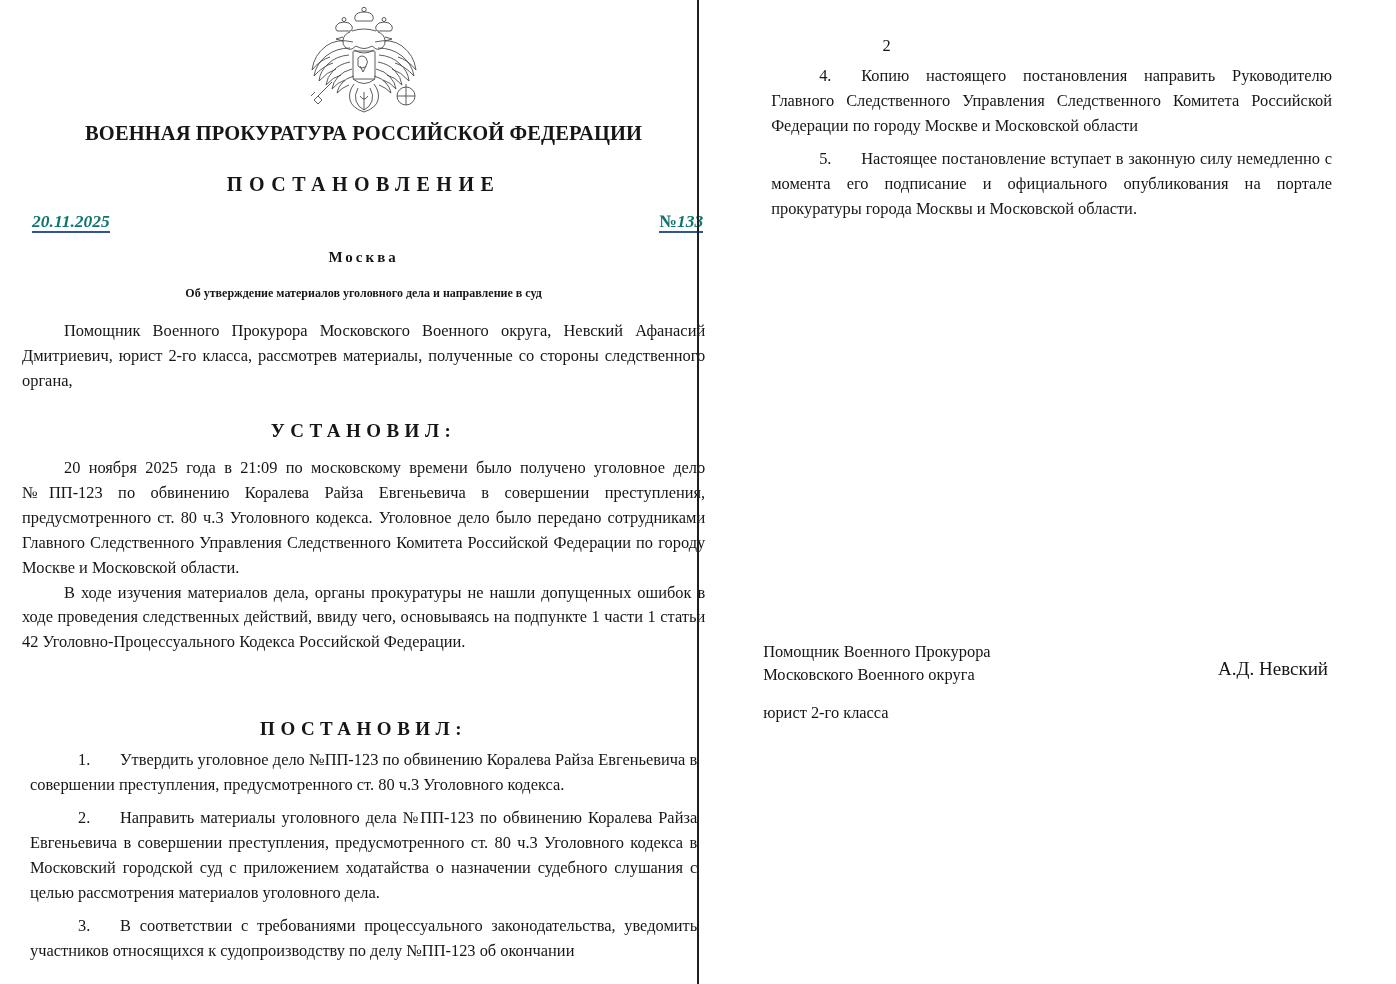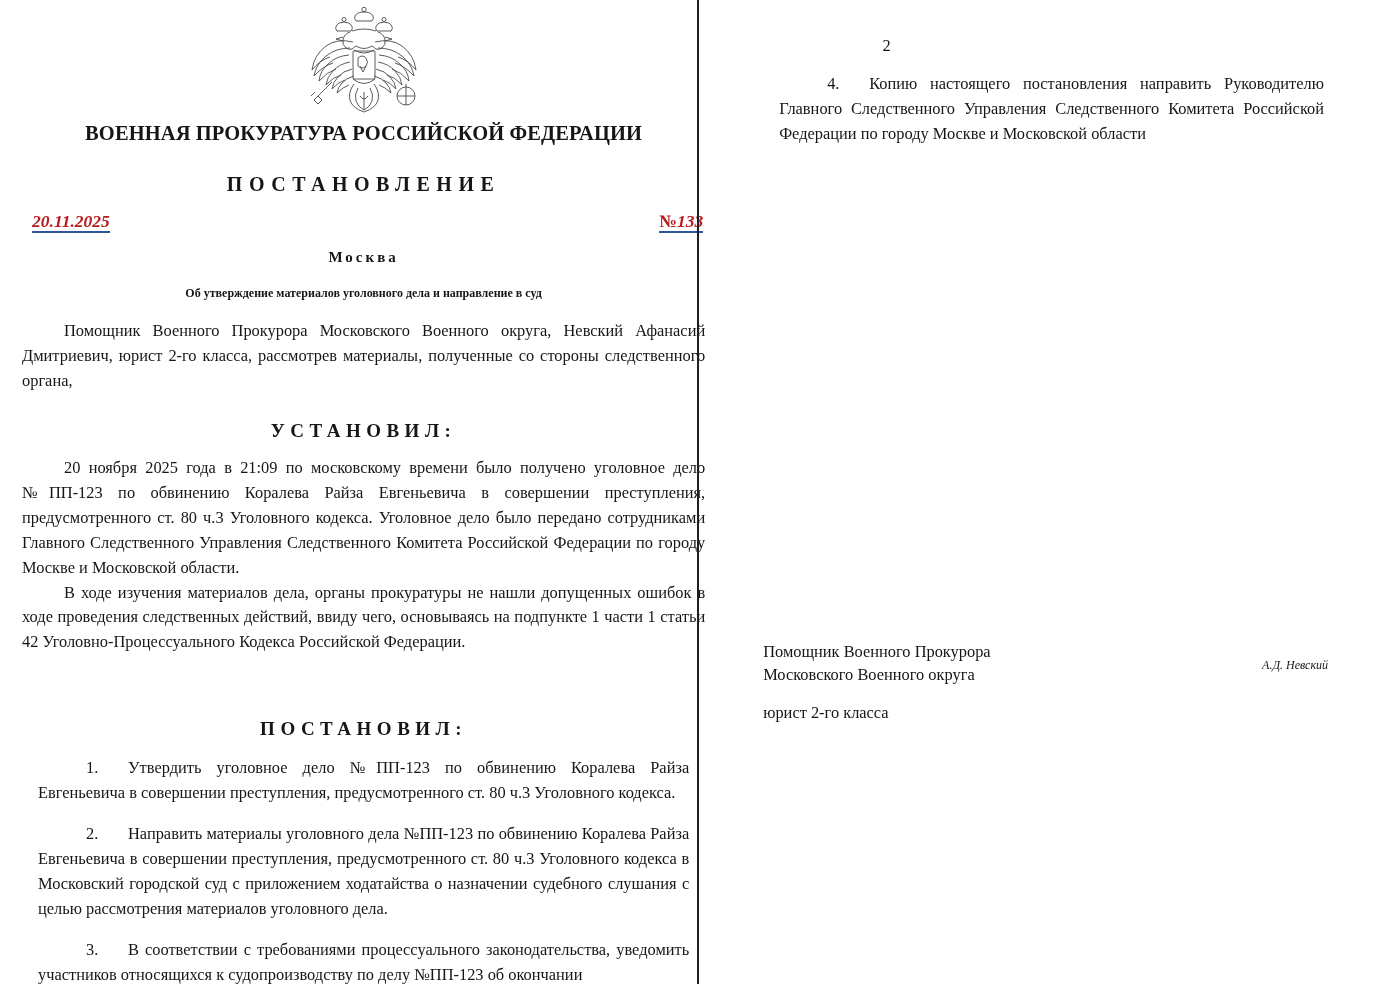--- a/index.html
+++ b/index.html
@@ -69,21 +69,21 @@
   }
 
   .meta-row {
     display: flex;
     justify-content: space-between;
     align-items: baseline;
     margin-top: 11px;
     padding: 0 2px 0 10px;
   }
   .meta-date, .meta-num {
-    color: #b91c1c;
+    color: #0f766e;
     font-size: 17.5px;
     font-style: italic;
     font-weight: bold;
     border-bottom: 2px solid #2e5597;
     line-height: 1.05;
     padding-bottom: 1px;
   }
   .meta-num .numero { font-style: normal; }
 
   .city {
@@ -115,21 +115,21 @@
     margin: 0;
     text-align: justify;
     text-justify: inter-word;
     font-size: 16.4px;
     line-height: 1.52;
     text-indent: 42px;
   }
   p.body.first-after-head { margin-top: 14px; }
 
   p.numbered {
-    margin: 16px;
+    margin: 8px;
     text-align: justify;
     font-size: 16.4px;
     line-height: 1.52;
     text-indent: 0;
     padding-left: 0;
   }
   p.numbered .marker {
     display: inline-block;
     width: 42px;
     margin-left: 48px;
@@ -156,24 +156,23 @@
     justify-content: space-between;
     align-items: flex-start;
   }
   .sign-left {
     font-size: 16.4px;
     line-height: 1.42;
     white-space: nowrap;
   }
   .sign-left .rank { margin-top: 14px; }
   .sign-right {
-    font-size: 12px;
+    font-size: 19px;
     white-space: nowrap;
     padding-top: 18px;
-    font-style: italic;
   }
 </style>
 </head>
 <body>
 
 <div class="sheet">
 
   <div class="page page-left">
 
     <div class="emblem-wrap">
@@ -262,20 +261,21 @@
     <p class="numbered"><span class="marker">2.</span><span>Направить материалы уголовного дела №ПП-123 по обвинению Коралева Райза Евгеньевича в совершении преступления, предусмотренного ст. 80 ч.3 Уголовного кодекса в Московский городской суд с приложением ходатайства о назначении судебного слушания с целью рассмотрения материалов уголовного дела.</span></p>
     <p class="numbered"><span class="marker">3.</span><span>В соответствии с требованиями процессуального законодательства, уведомить участников относящихся к судопроизводству по делу №ПП-123 об окончании</span></p>
   </div>
 
   <div class="page page-right">
 
     <div class="page-number">2</div>
 
 
     <p class="numbered"><span class="marker">4.</span><span>Копию настоящего постановления направить Руководителю Главного Следственного Управления Следственного Комитета Российской Федерации по городу Москве и Московской области</span></p>
+    <p class="numbered"><span class="marker">5.</span><span>Настоящее постановление вступает в законную силу немедленно с момента его подписание и официального опубликования на портале прокуратуры города Москвы и Московской области.</span></p>
 
     <div class="sign-block">
       <div class="sign-left">
         <div>Помощник Военного Прокурора</div>
         <div>Московского Военного округа</div>
         <div class="rank">юрист 2-го класса</div>
       </div>
       <div class="sign-right">А.Д. Невский</div>
     </div>
 

